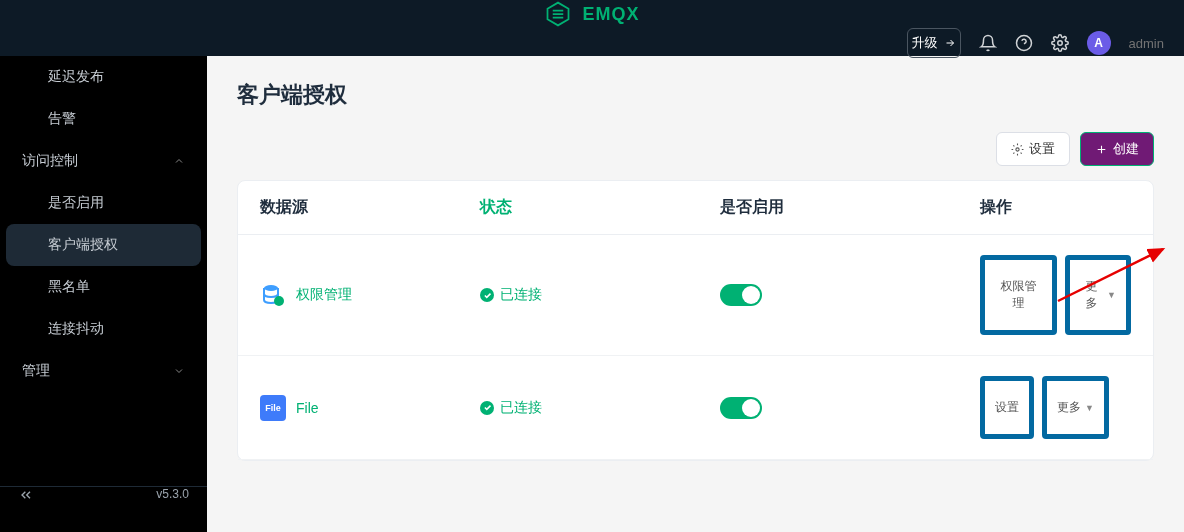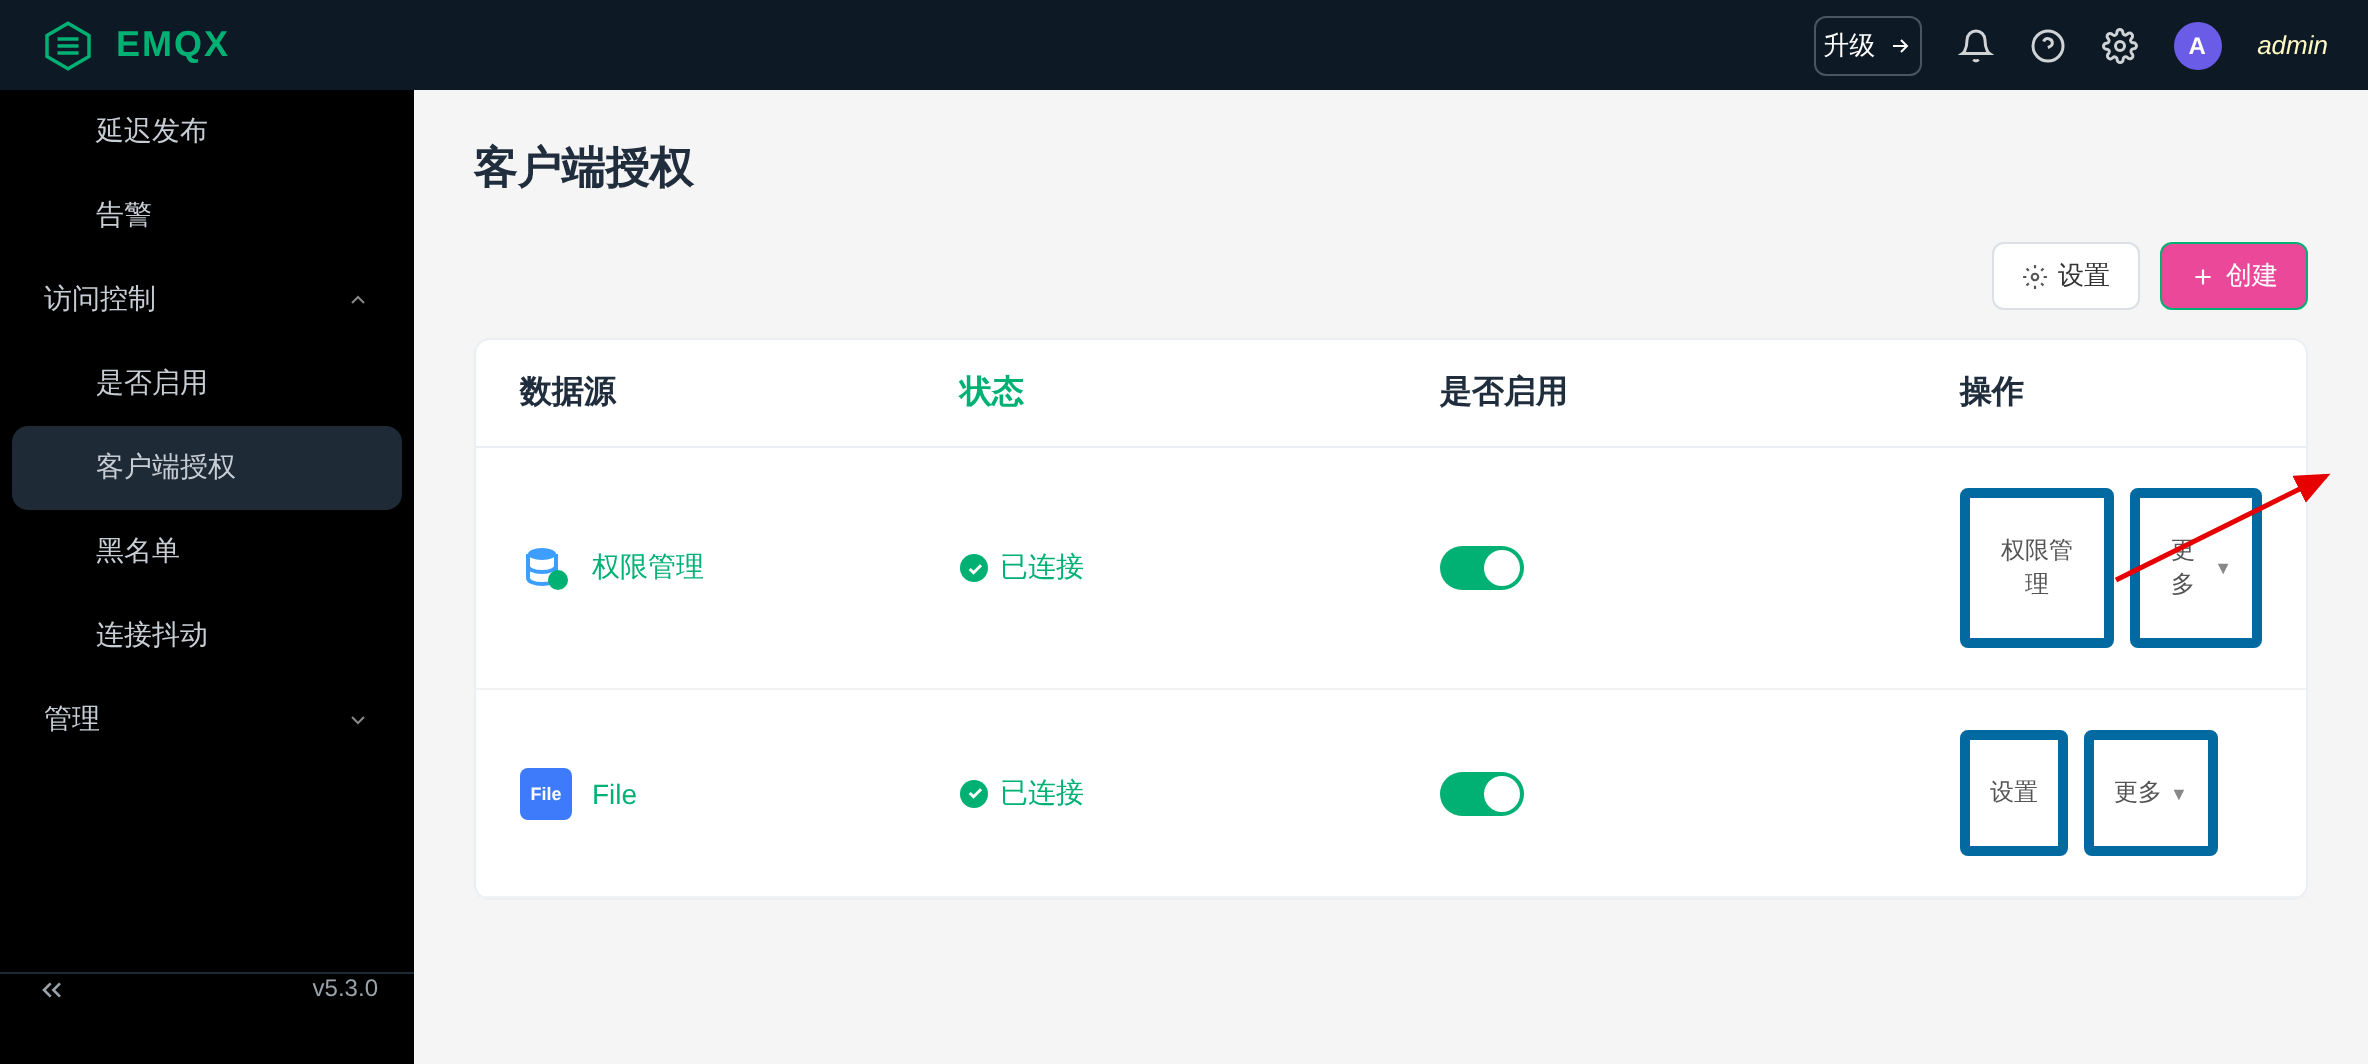--- a/index.html
+++ b/index.html
@@ -1,39 +1,39 @@
 <!DOCTYPE html>
 <html><head>
 <meta charset="utf-8">
 <style>
 * { margin: 0; padding: 0; box-sizing: border-box; }
 body { font-family: -apple-system, BlinkMacSystemFont, "Segoe UI", "PingFang SC", "Microsoft YaHei", sans-serif; background: #f5f5f5; width: 1184px; height: 532px; overflow: hidden; }
 .app { display: flex; flex-direction: column; height: 100%; }
-.header { background: #0d1a26; height: 45px; display: flex; align-items: center; padding: 0 20px; color: #fff; }
+.header { background: #0d1a26; height: 56px; display: flex; align-items: center; padding: 0 20px; color: #fff; flex-direction: column; }
 .logo { display: flex; align-items: center; gap: 10px; color: #00b173; font-weight: 700; font-size: 18px; letter-spacing: 1px; }
 .logo-icon { width: 28px; height: 28px; }
 .header-right { margin-left: auto; display: flex; align-items: center; gap: 18px; }
 .upgrade-btn { border: 1px solid #4a5560; background: transparent; color: #fff; padding: 5px 4px; border-radius: 6px; font-size: 13px; display: flex; align-items: center; gap: 6px; cursor: pointer; }
 .header-icon { width: 18px; height: 18px; stroke: #d0d3d6; cursor: pointer; }
 .avatar { width: 24px; height: 24px; background: #6b5ce7; color: #fff; border-radius: 50%; display: flex; align-items: center; justify-content: center; font-size: 12px; font-weight: 600; }
-.username { font-size: 13px; color: #fef9c3; font-style: italic; }
+.username { font-size: 13px; color: #737373; }
 .body { display: flex; flex: 1; min-height: 0; }
 .sidebar { width: 207px; background: #000000; color: #c7cdd4; display: flex; flex-direction: column; font-size: 14px; }
 .menu { list-style: none; flex: 1; overflow-y: auto; }
 .menu li { padding: 12px 22px; cursor: pointer; display: flex; align-items: center; justify-content: space-between; }
 .menu li.sub { padding-left: 48px; }
 .menu li.active { background: #1e2a36; border-radius: 8px; margin: 0 6px; padding-left: 42px; }
 .chevron { width: 12px; height: 12px; stroke: #888; }
 .sidebar-footer { height: 46px; border-top: 1px solid #1e2a36; display: flex; align-items: flex-start; justify-content: space-between; padding: 0 18px; font-size: 12px; color: #9aa3ac; }
 .collapse-icon { width: 16px; height: 16px; stroke: #9aa3ac; }
 .main { flex: 1; padding: 24px 30px; overflow: auto; }
 .page-title { font-size: 22px; font-weight: 600; color: #1f2d3d; margin-bottom: 22px; }
 .toolbar { display: flex; justify-content: flex-end; gap: 10px; margin-bottom: 14px; }
 .btn { font-size: 13px; padding: 7px 14px; border-radius: 6px; border: 1px solid #dcdfe6; background: #fff; color: #333; cursor: pointer; display: inline-flex; align-items: center; gap: 5px; }
-.btn-primary { background: #ec4899; border-color: #00b173; color: #fff; justify-content: space-between; }
+.btn-primary { background: #701a75; border-color: #00b173; color: #fff; justify-content: space-between; }
 .card { background: #fff; border-radius: 8px; border: 1px solid #ebeef2; position: relative; }
 .thead { display: flex; padding: 16px 22px; font-size: 16px; font-weight: 600; color: #1f2d3d; border-bottom: 1px solid #ebeef2; }
 .trow { display: flex; padding: 20px 22px; font-size: 14px; color: #333; align-items: center; border-bottom: 1px solid #f0f2f4; }
 .trow:last-child { border-bottom: none; }
 .col-src { width: 220px; display: flex; align-items: center; gap: 10px; }
 .col-status { width: 240px; display: flex; align-items: center; gap: 6px; color: #00b173; }
 .col-enable { width: 240px; }
 .col-ops { flex: 1; display: flex; justify-content: flex-start; gap: 8px; padding-left: 20px; }
 .thead .col-ops { justify-content: flex-start; }
 .src-name { color: #00b173; }

